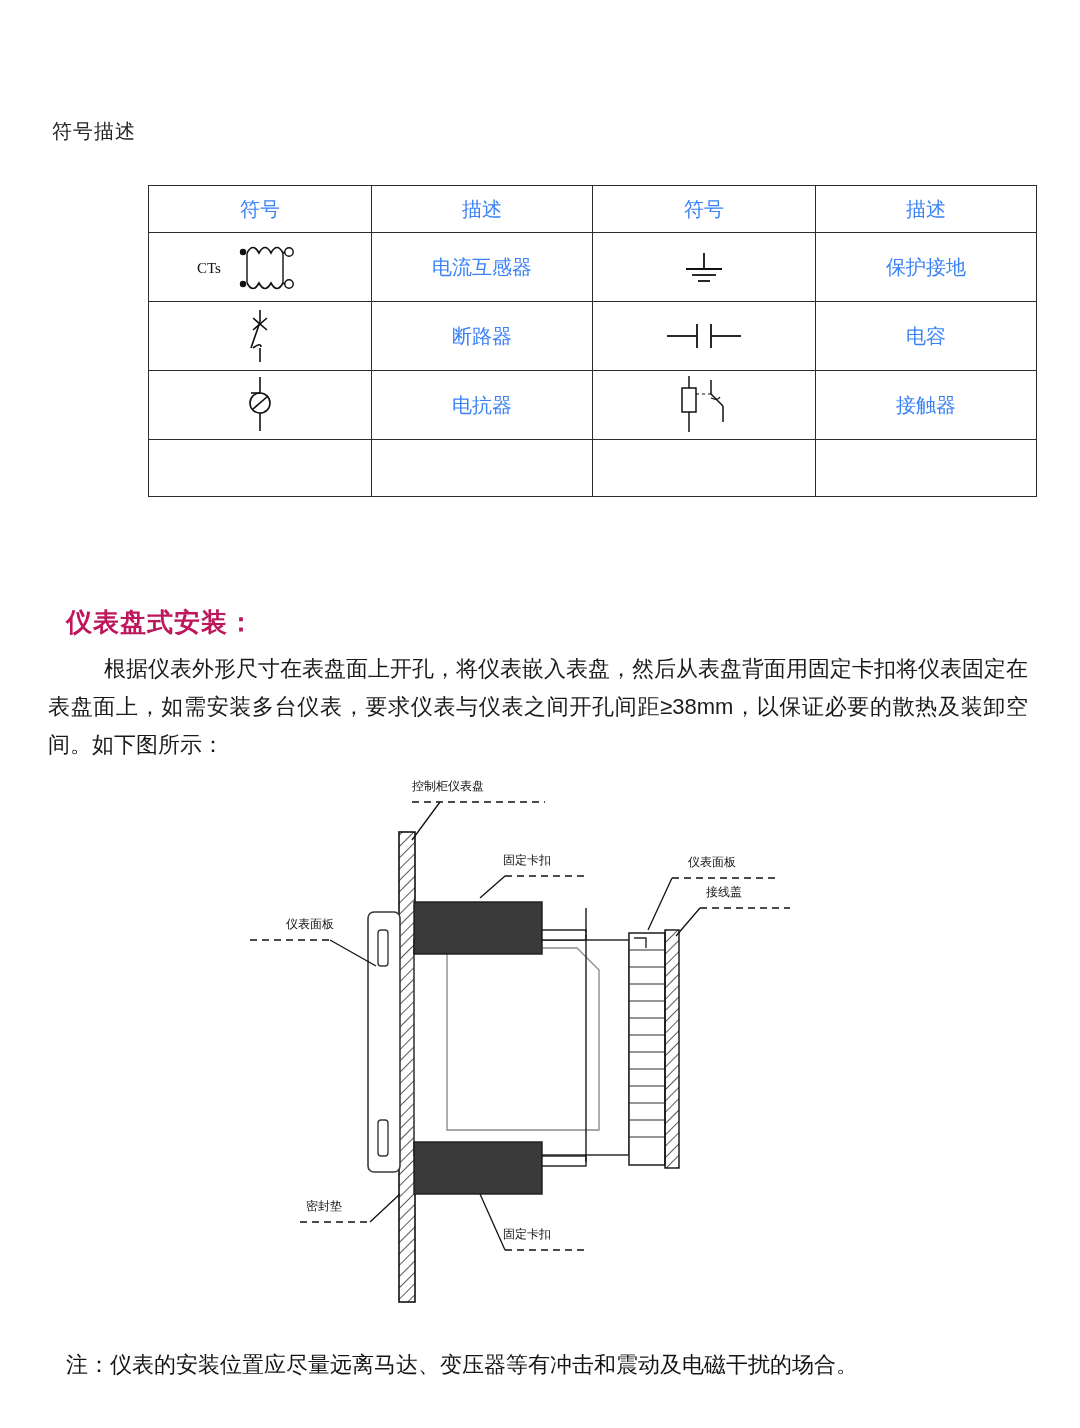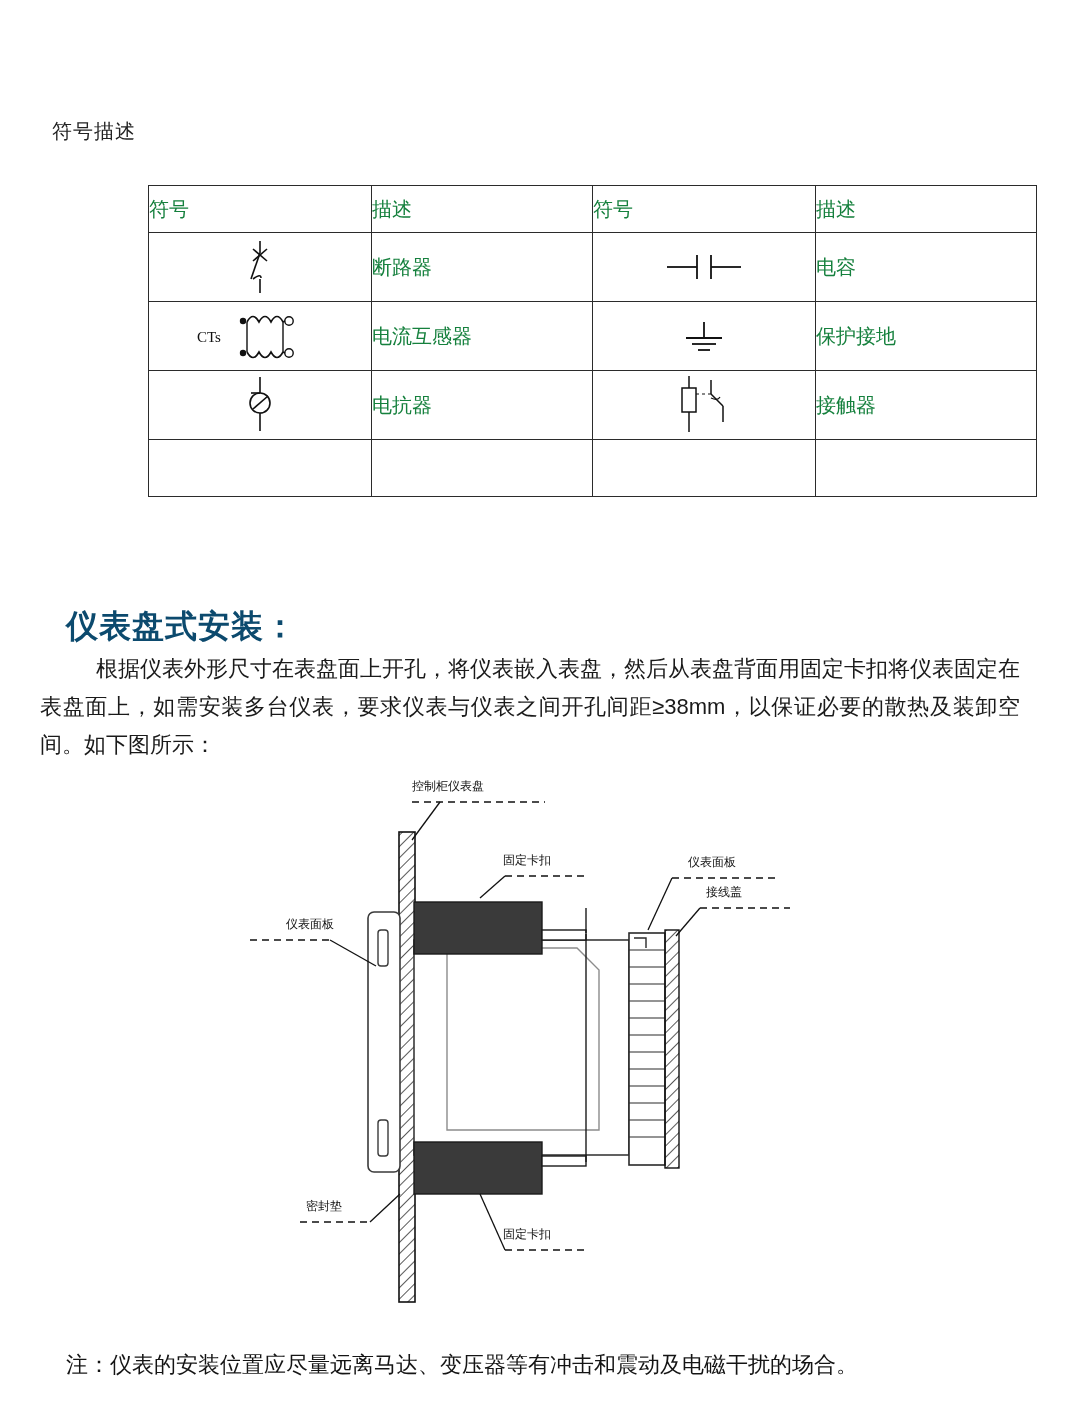--- a/index.html
+++ b/index.html
@@ -33,52 +33,52 @@
   .symbol-table {
     position: absolute;
     left: 148px;
     top: 185px;
     width: 884px;
     border-collapse: collapse;
     table-layout: fixed;
   }
   .symbol-table td, .symbol-table th {
     border: 1px solid #2b2b2b;
-    text-align: left;
+    text-align: center;
     vertical-align: middle;
     font-weight: normal;
     font-size: 20px;
-    color: #15803d;
+    color: #3b82f6;
     padding: 0;
   }
   .symbol-table .hdr-row td { height: 46px; }
   .symbol-table .body-row td { height: 68px; }
   .symbol-table .empty-row td { height: 56px; }
   .col-sym { width: 222px; }
   .col-desc { width: 220px; font-family: Liberation Serif, serif; }
   .sym-wrap {
     display: flex;
     align-items: center;
     justify-content: center;
     height: 68px;
   }
   
   .section-title {
     position: absolute;
     left: 66px;
     top: 605px;
     font-family: Liberation Mono, monospace;
     font-weight: bold;
-    font-size: 32px;
+    font-size: 26px;
     letter-spacing: 1px;
-    color: #0c4a6e;
+    color: #be185d;
   }
   .body-text {
     position: absolute;
-    left: 40px;
+    left: 48px;
     top: 650px;
     width: 980px;
     font-family: "Liberation Sans", sans-serif;
     font-size: 22px;
     line-height: 38px;
     color: #1a1a1a;
     text-align: justify;
   }
   .body-text .indent { display: inline-block; width: 56px; }
   
@@ -115,47 +115,20 @@
 
   <div class="symbol-heading">符号描述</div>
 
   <table class="symbol-table">
     <tbody>
       <tr class="hdr-row">
         <td class="col-sym">符号</td>
         <td class="col-desc">描述</td>
         <td class="col-sym">符号</td>
         <td class="col-desc">描述</td>
-      </tr>
-
-      <tr class="body-row">
-        <td>
-          <div class="sym-wrap">
-            <svg width="90" height="64" viewBox="0 0 90 64">
-              <line x1="45" y1="6" x2="45" y2="18" stroke="#111" stroke-width="1.6"></line>
-              <line x1="45" y1="18" x2="36" y2="44" stroke="#111" stroke-width="1.6"></line>
-              <line x1="45" y1="44" x2="45" y2="58" stroke="#111" stroke-width="1.6"></line>
-              <path d="M38 44 q8 -6 8 -1" fill="none" stroke="#111" stroke-width="1.6"></path>
-              <line x1="38" y1="14" x2="52" y2="26" stroke="#111" stroke-width="1.6"></line>
-              <line x1="52" y1="14" x2="38" y2="26" stroke="#111" stroke-width="1.6"></line>
-            </svg>
-          </div>
-        </td>
-        <td>断路器</td>
-        <td>
-          <div class="sym-wrap">
-            <svg width="110" height="56" viewBox="0 0 110 56">
-              <line x1="18" y1="28" x2="48" y2="28" stroke="#111" stroke-width="1.8"></line>
-              <line x1="48" y1="16" x2="48" y2="40" stroke="#111" stroke-width="1.8"></line>
-              <line x1="62" y1="16" x2="62" y2="40" stroke="#111" stroke-width="1.8"></line>
-              <line x1="62" y1="28" x2="92" y2="28" stroke="#111" stroke-width="1.8"></line>
-            </svg>
-          </div>
-        </td>
-        <td>电容</td>
       </tr>
 
       <tr class="body-row">
         <td>
           <div class="sym-wrap">
             <svg width="150" height="64" viewBox="0 0 150 64">
               <text x="12" y="38" font-family="Liberation Serif, serif" font-size="15" fill="#111">CTs</text>
               <circle cx="58" cy="17" r="3.2" fill="#111"></circle>
               <circle cx="58" cy="49" r="3.2" fill="#111"></circle>
               <path d="M62 18 q6 -11 12 0 q6 -11 12 0 q6 -11 12 0" fill="none" stroke="#111" stroke-width="1.6"></path>
@@ -174,20 +147,47 @@
           <div class="sym-wrap">
             <svg width="90" height="56" viewBox="0 0 90 56">
               <line x1="45" y1="14" x2="45" y2="30" stroke="#111" stroke-width="1.8"></line>
               <line x1="27" y1="30" x2="63" y2="30" stroke="#111" stroke-width="1.8"></line>
               <line x1="33" y1="36" x2="57" y2="36" stroke="#111" stroke-width="1.8"></line>
               <line x1="39" y1="42" x2="51" y2="42" stroke="#111" stroke-width="1.8"></line>
             </svg>
           </div>
         </td>
         <td>保护接地</td>
+      </tr>
+
+      <tr class="body-row">
+        <td>
+          <div class="sym-wrap">
+            <svg width="90" height="64" viewBox="0 0 90 64">
+              <line x1="45" y1="6" x2="45" y2="18" stroke="#111" stroke-width="1.6"></line>
+              <line x1="45" y1="18" x2="36" y2="44" stroke="#111" stroke-width="1.6"></line>
+              <line x1="45" y1="44" x2="45" y2="58" stroke="#111" stroke-width="1.6"></line>
+              <path d="M38 44 q8 -6 8 -1" fill="none" stroke="#111" stroke-width="1.6"></path>
+              <line x1="38" y1="14" x2="52" y2="26" stroke="#111" stroke-width="1.6"></line>
+              <line x1="52" y1="14" x2="38" y2="26" stroke="#111" stroke-width="1.6"></line>
+            </svg>
+          </div>
+        </td>
+        <td>断路器</td>
+        <td>
+          <div class="sym-wrap">
+            <svg width="110" height="56" viewBox="0 0 110 56">
+              <line x1="18" y1="28" x2="48" y2="28" stroke="#111" stroke-width="1.8"></line>
+              <line x1="48" y1="16" x2="48" y2="40" stroke="#111" stroke-width="1.8"></line>
+              <line x1="62" y1="16" x2="62" y2="40" stroke="#111" stroke-width="1.8"></line>
+              <line x1="62" y1="28" x2="92" y2="28" stroke="#111" stroke-width="1.8"></line>
+            </svg>
+          </div>
+        </td>
+        <td>电容</td>
       </tr>
 
       <tr class="body-row">
         <td>
           <div class="sym-wrap">
             <svg width="90" height="64" viewBox="0 0 90 64">
               <line x1="45" y1="4" x2="45" y2="20" stroke="#111" stroke-width="1.6"></line>
               <circle cx="45" cy="30" r="10" fill="none" stroke="#111" stroke-width="1.6"></circle>
               <line x1="45" y1="40" x2="45" y2="58" stroke="#111" stroke-width="1.6"></line>
               <line x1="36" y1="20" x2="45" y2="20" stroke="#111" stroke-width="1.6"></line>

